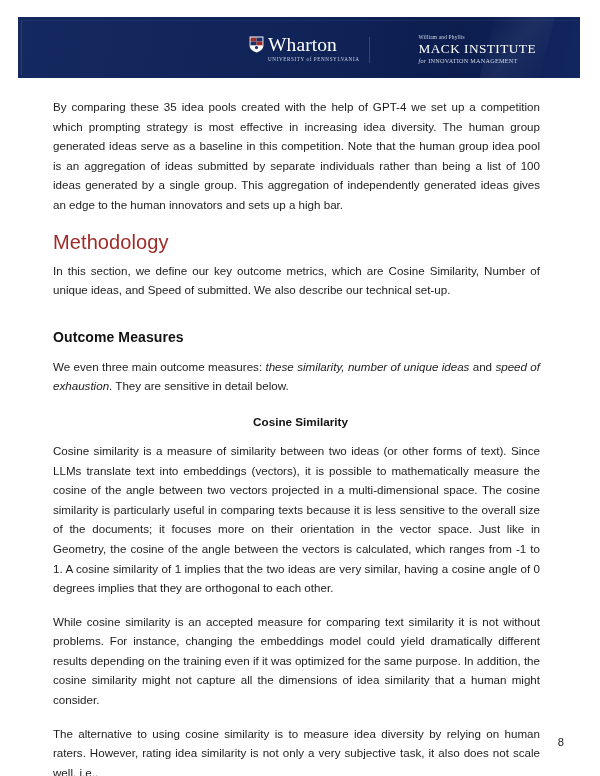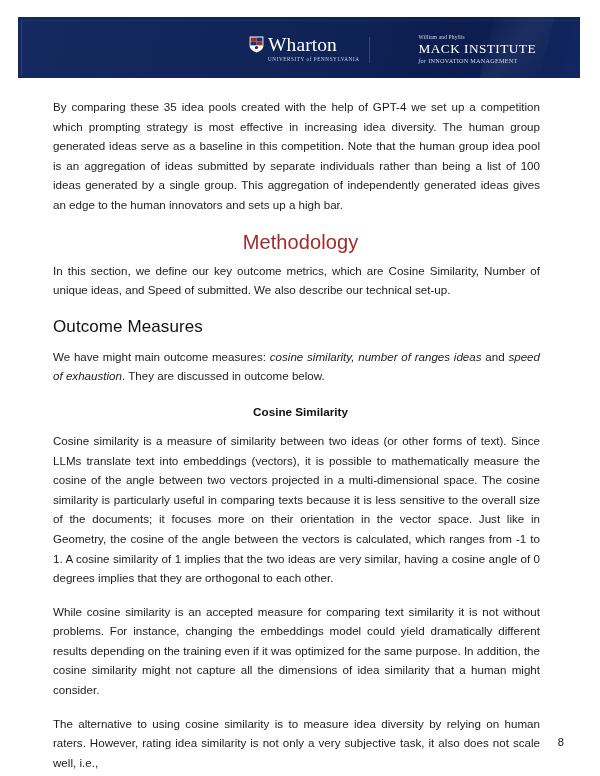--- a/index.html
+++ b/index.html
@@ -143,27 +143,26 @@
   }
   p.body-text:last-child { margin-bottom: 0; }
 
   h1.section-title {
     margin: 11px 0 6px 0;
     font-size: 20px;
     font-weight: normal;
     color: #9e2b27;
     line-height: 26px;
     letter-spacing: 0.1px;
-    text-align: center;
   }
 
   h2.sub-title {
-    margin: 18px 0 11px 0;
-    font-size: 17px;
-    font-weight: normal;
+    margin: 28px 0 11px 0;
+    font-size: 14px;
+    font-weight: bold;
     color: #111111;
     line-height: 18px;
     letter-spacing: 0.1px;
   }
 
   h3.sub-sub-title {
     margin: 17px 0 11px 0;
     font-size: 11.7px;
     font-weight: bold;
     color: #111111;
@@ -226,21 +225,21 @@
 
   <p class="body-text">By comparing these 35 idea pools created with the help of GPT-4 we set up a competition which prompting strategy is most effective in increasing idea diversity. The human group generated ideas serve as a baseline in this competition. Note that the human group idea pool is an aggregation of ideas submitted by separate individuals rather than being a list of 100 ideas generated by a single group. This aggregation of independently generated ideas gives an edge to the human innovators and sets up a high bar.</p>
 
   <h1 class="section-title">Methodology</h1>
 
   <p class="body-text">In this section, we define our key outcome metrics, which are Cosine Similarity, Number of unique ideas, and Speed of submitted. We also describe our technical set-up.</p>
 
   <h2 class="sub-title">Outcome Measures</h2>
 
   <p class="body-text">
-    <span>We have might main outcome measures: </span><em class="it">cosine similarity, number of ranges ideas</em><span> and </span><em class="it">speed of exhaustion</em><span>. They are discussed in outcome below.</span>
+    <span>We even three main outcome measures: </span><em class="it">these similarity, number of unique ideas</em><span> and </span><em class="it">speed of exhaustion</em><span>. They are sensitive in detail below.</span>
   </p>
 
   <h3 class="sub-sub-title">Cosine Similarity</h3>
 
   <p class="body-text">Cosine similarity is a measure of similarity between two ideas (or other forms of text). Since LLMs translate text into embeddings (vectors), it is possible to mathematically measure the cosine of the angle between two vectors projected in a multi-dimensional space. The cosine similarity is particularly useful in comparing texts because it is less sensitive to the overall size of the documents; it focuses more on their orientation in the vector space. Just like in Geometry, the cosine of the angle between the vectors is calculated, which ranges from -1 to 1. A cosine similarity of 1 implies that the two ideas are very similar, having a cosine angle of 0 degrees implies that they are orthogonal to each other.</p>
 
   <p class="body-text">While cosine similarity is an accepted measure for comparing text similarity it is not without problems. For instance, changing the embeddings model could yield dramatically different results depending on the training even if it was optimized for the same purpose. In addition, the cosine similarity might not capture all the dimensions of idea similarity that a human might consider.</p>
 
   <p class="body-text">The alternative to using cosine similarity is to measure idea diversity by relying on human raters. However, rating idea similarity is not only a very subjective task, it also does not scale well, i.e.,</p>
 

